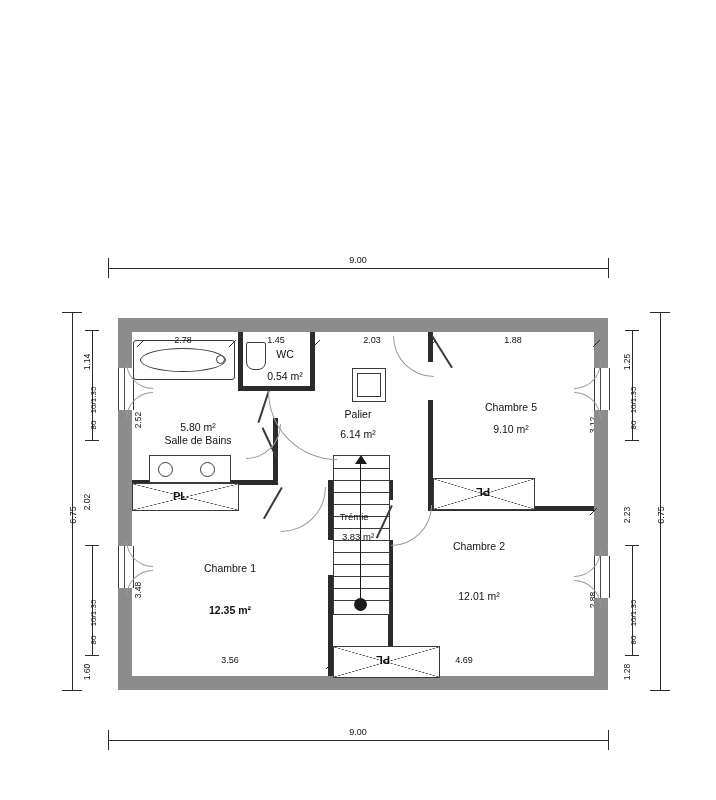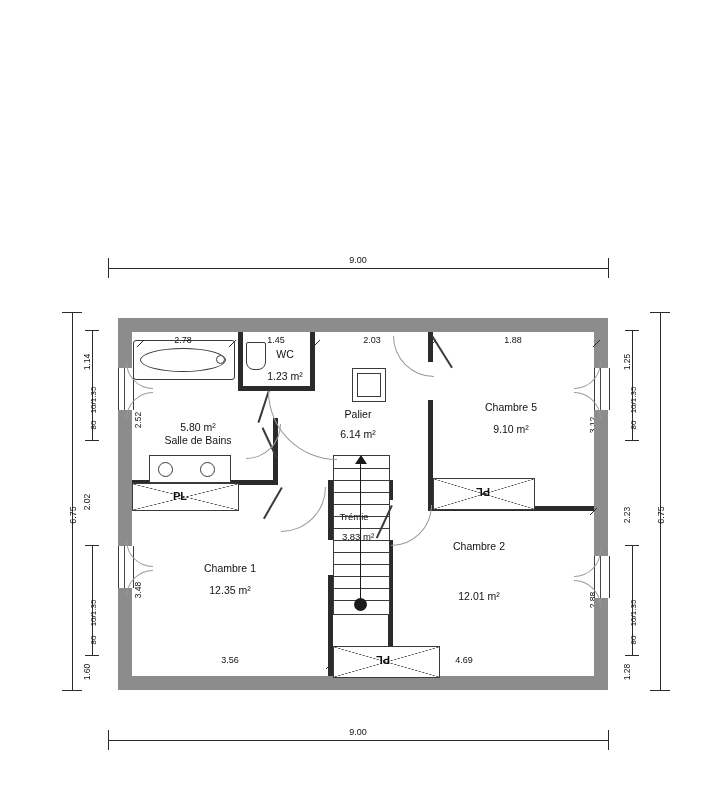--- a/index.html
+++ b/index.html
@@ -211,30 +211,30 @@
 
   <div class="txt c" style="left:230px;top:655px;">3.56</div>
   <div class="txt c" style="left:464px;top:655px;">4.69</div>
   <div class="abs" style="left:326px;top:662px;width:7px;height:7px;background:linear-gradient(to bottom right,transparent 45%,#2b2b2b 50%,transparent 55%);"></div>
   <div class="abs" style="left:590px;top:508px;width:7px;height:7px;background:linear-gradient(to bottom right,transparent 45%,#2b2b2b 50%,transparent 55%);"></div>
 
   <div class="room-name" style="left:198px;top:400px;margin-top:34px;">Salle de Bains</div>
   <div class="room-area" style="left:198px;top:421px;text-align:right;">5.80 m²</div>
 
   <div class="room-name" style="left:285px;top:348px;">WC</div>
-  <div class="room-area" style="left:285px;top:370px;">1.23 m²</div>
+  <div class="room-area" style="left:285px;top:370px;">0.54 m²</div>
 
   <div class="room-name" style="left:358px;top:408px;">Palier</div>
   <div class="room-area" style="left:358px;top:428px;">6.14 m²</div>
 
   <div class="room-name" style="left:511px;top:401px;">Chambre 5</div>
   <div class="room-area" style="left:511px;top:423px;">9.10 m²</div>
 
   <div class="room-name" style="left:230px;top:562px;">Chambre 1</div>
-  <div class="room-area" style="left:230px;top:584px;">12.35 m²</div>
+  <div class="room-area" style="left:230px;top:604px;font-weight:bold;">12.35 m²</div>
 
   <div class="room-name" style="left:479px;top:540px;">Chambre 2</div>
   <div class="room-area" style="left:479px;top:590px;">12.01 m²</div>
 
   <div class="room-name" style="left:354px;top:511px;font-size:9.5px;">Trémie</div>
   <div class="room-area" style="left:358px;top:531px;font-size:9.5px;">3.83 m²</div>
 
   <div class="room-name" style="left:180px;top:490px;font-weight:bold;font-size:11px;">PL</div>
 
   <div class="room-name" style="left:483px;top:486px;font-weight:bold;font-size:11px;transform:translateX(-50%) scale(-1,-1);">PL</div>

